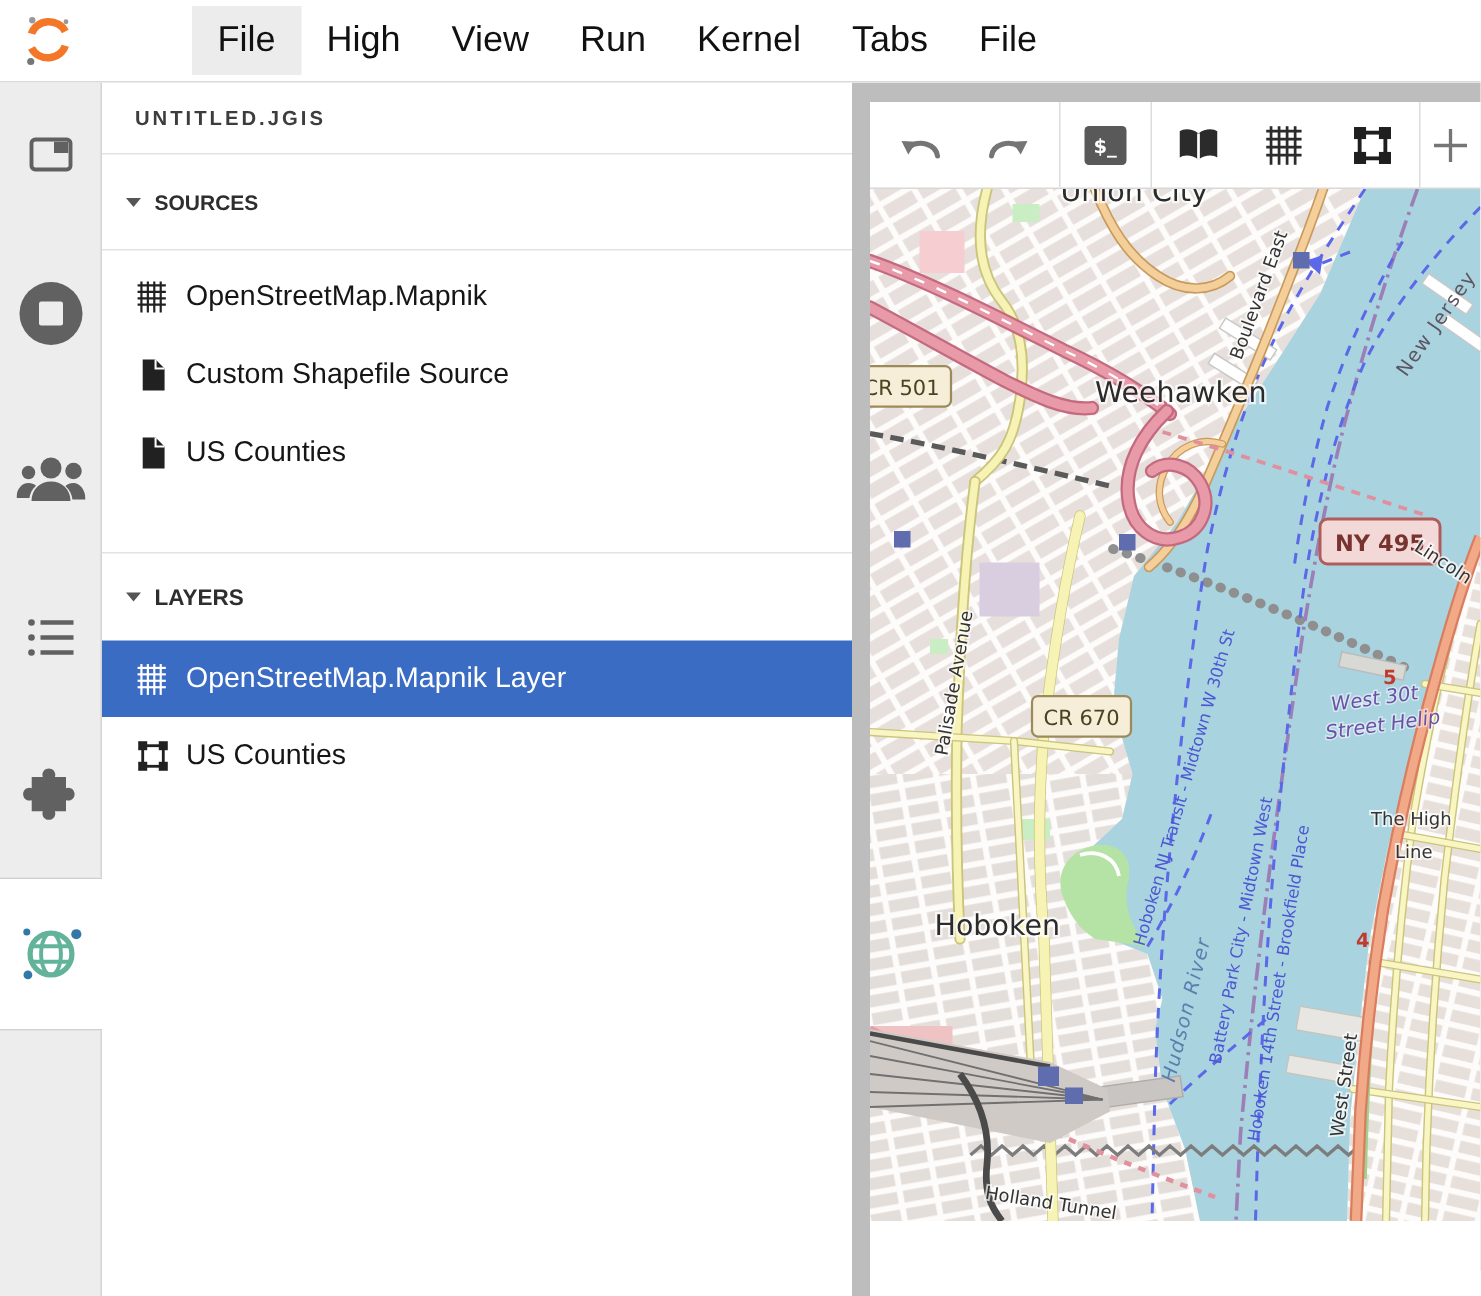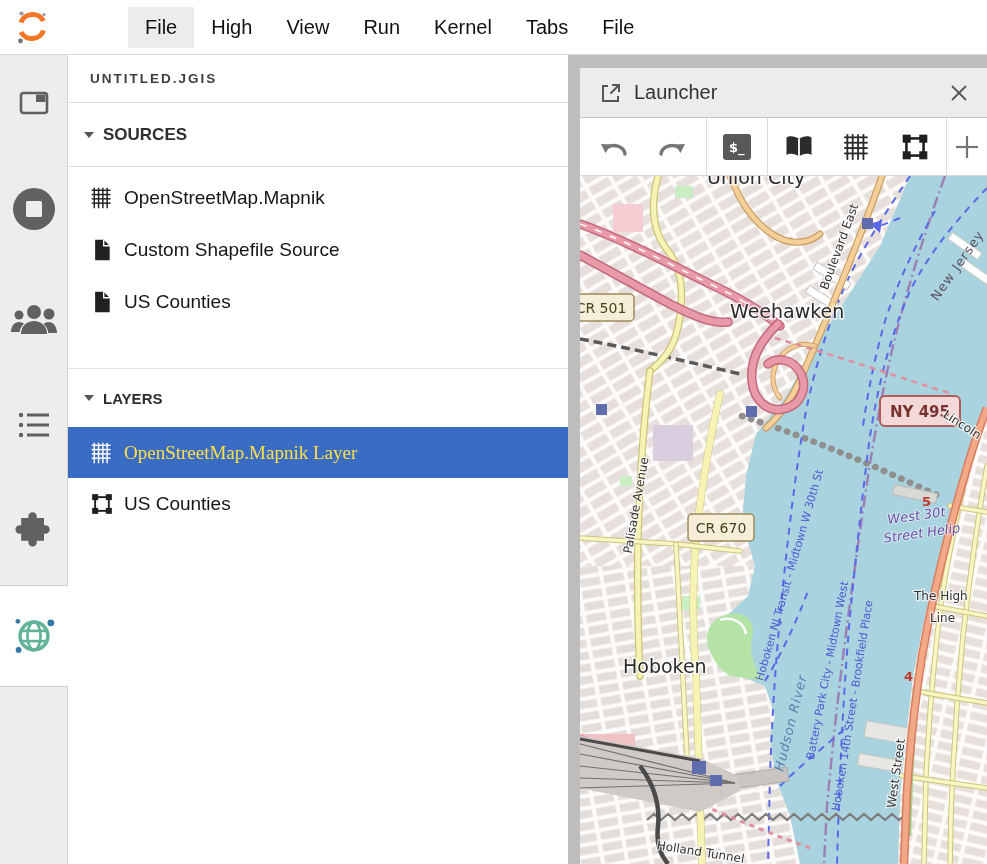--- a/index.html
+++ b/index.html
@@ -3,49 +3,49 @@
 <meta charset="utf-8">
 <style>
   * { margin:0; padding:0; box-sizing:border-box; }
   html,body { width:987px; height:864px; overflow:hidden; background:#fff;
     font-family:"Liberation Sans", sans-serif; }
 
   
   .menubar { position:absolute; left:0; top:0; width:987px; height:55px; background:#fff;
     border-bottom:1px solid #dadada; display:flex; align-items:center; z-index:5; }
   .logo { width:36px; height:38px; margin-left:14px; margin-right:78px; }
-  .menu-item { font-size:20px; color:#111; padding:9px 17px; cursor:default; }
+  .menu-item { font-size:24px; color:#111; padding:9px 17px; cursor:default; }
   .menu-item.active { background:#ececec; }
 
   
   .activitybar { position:absolute; left:0; top:55px; width:68px; height:809px;
     background:#ededed; border-right:1px solid #d4d4d4; }
   .act-icon { position:absolute; left:0; width:68px; display:flex; justify-content:center; }
   .act-active { position:absolute; left:0; top:530px; width:68px; height:102px; background:#fff;
     border-top:1px solid #d0d0d0; border-bottom:1px solid #d0d0d0; display:flex;
     align-items:center; justify-content:center; }
 
   
   .sidepanel { position:absolute; left:68px; top:55px; width:600px; height:809px; background:#fff; }
   .panel-title { height:48px; display:flex; align-items:center; padding-left:22px;
     font-size:13.5px; font-weight:700; letter-spacing:2px; color:#3d3d3d;
     border-bottom:1px solid #e3e3e3; text-transform:uppercase; }
   .sect-header { height:64px; display:flex; align-items:center; padding-left:16px;
-    font-size:17px; font-weight:700; color:#2e2e2e; border-bottom:1px solid #e3e3e3; }
+    font-size:14px; font-weight:700; color:#2e2e2e; border-bottom:1px solid #e3e3e3; }
   .caret { width:0; height:0; border-left:5px solid transparent; border-right:5px solid transparent;
     border-top:6px solid #555; margin-right:9px; }
   .src-list { padding:5px 0 40px 0; }
   .row { height:52px; display:flex; align-items:center; padding-left:22px; position:relative; }
   .row .ricon { width:24px; height:26px; margin-right:10px; flex:0 0 auto; }
   .row .rlabel { font-size:19px; color:#161616; white-space:nowrap; }
   .layers-header { border-top:1px solid #e3e3e3; height:59px; display:flex; align-items:center;
     padding-left:16px; font-size:15px; font-weight:700; color:#2e2e2e; }
   .lyr-row { height:51px; }
   .lyr-row.selected { background:#3b6cc4; }
-  .lyr-row.selected .rlabel { color:#fde047;font-family:Liberation Serif, serif; }
+  .lyr-row.selected .rlabel { color:#ffffff; }
   .eye { position:absolute; right:16px; top:50%; transform:translateY(-50%); width:24px; height:20px; }
 
   
   .main { position:absolute; left:568px; top:55px; width:419px; height:809px; background:#bdbdbd; }
   .dock { position:absolute; left:12px; top:13px; width:407px; height:796px; background:#fff; }
   .tabbar { height:50px; background:#ececec; border-bottom:1px solid #c6c6c6;
     display:flex; align-items:center; }
   .tab-icon { margin-left:19px; width:24px; height:24px; }
   .tab-label { margin-left:11px; font-size:20px; color:#333; }
   .tab-close { position:absolute; right:16px; top:13px; width:24px; height:24px; }
@@ -232,32 +232,20 @@
         <path d="M2 9 C6 3.5 16 3.5 20 9 C16 14.5 6 14.5 2 9 Z" stroke="#424242" stroke-width="1.6" fill="none"></path>
         <circle cx="11" cy="9" r="3.4" stroke="#424242" stroke-width="1.5" fill="none"></circle>
         <circle cx="11" cy="9" r="1.1" fill="#424242"></circle>
       </svg>
     </div>
   </div>
 </div>
 
 <div class="main">
   <div class="dock">
-    <div class="tabbar">
-      <svg class="tab-icon" viewBox="0 0 24 24">
-        <path d="M9 5 H4 V20 H19 V15" stroke="#555" stroke-width="2" fill="none"></path>
-        <path d="M13 4 H20 V11" stroke="#555" stroke-width="2" fill="none"></path>
-        <line x1="20" y1="4" x2="11.5" y2="12.5" stroke="#555" stroke-width="2"></line>
-      </svg>
-      <span class="tab-label">Launcher</span>
-      <svg class="tab-close" viewBox="0 0 24 24">
-        <line x1="5" y1="5" x2="19" y2="19" stroke="#555" stroke-width="1.8"></line>
-        <line x1="19" y1="5" x2="5" y2="19" stroke="#555" stroke-width="1.8"></line>
-      </svg>
-    </div>
 
     <div class="toolbar">
       <div class="tb-group g1">
         <div class="tb-btn">
           <svg width="32" height="26" viewBox="0 0 32 26">
             <path d="M27 20 C26 12 15 9 8 14" stroke="#757575" stroke-width="3.4" fill="none" stroke-linecap="round"></path>
             <polygon points="3,10 13,10.5 7.5,19" fill="#757575"></polygon>
           </svg>
         </div>
         <div class="tb-btn">

